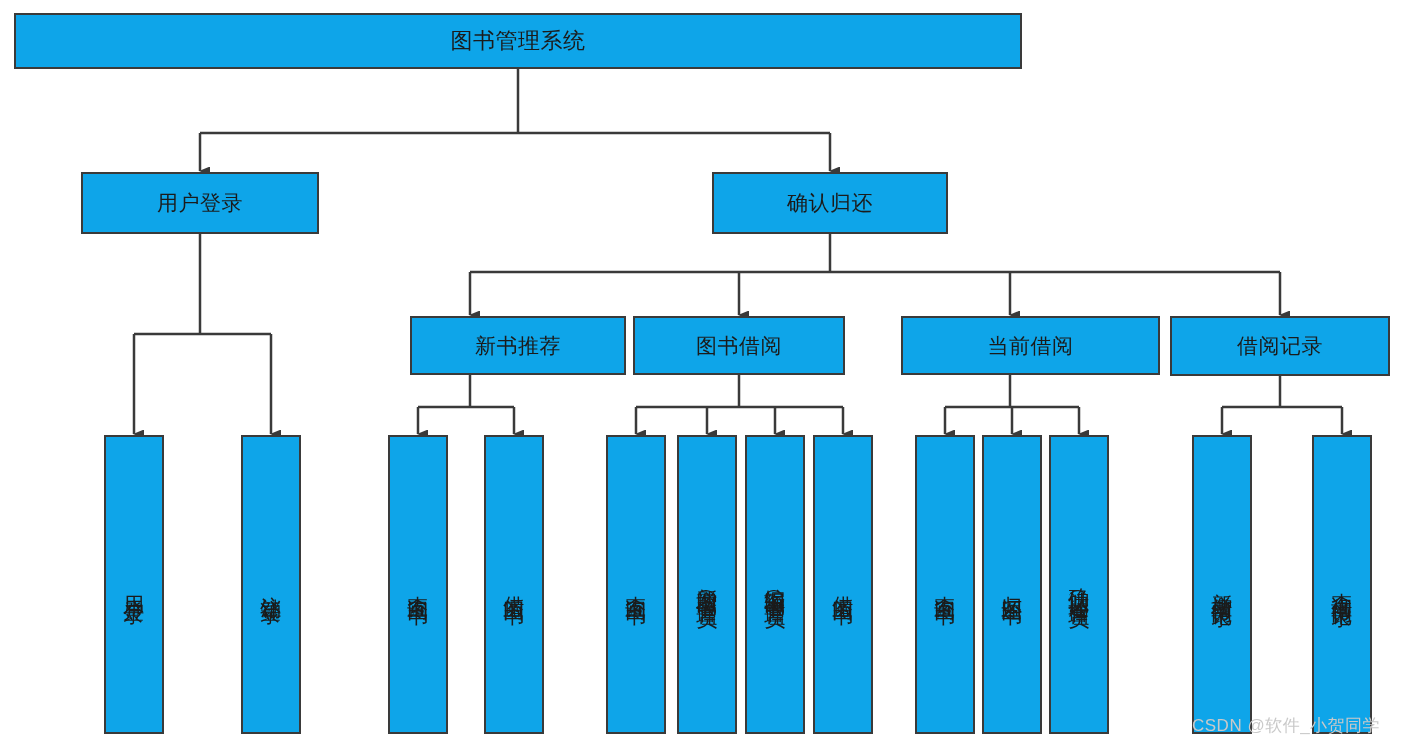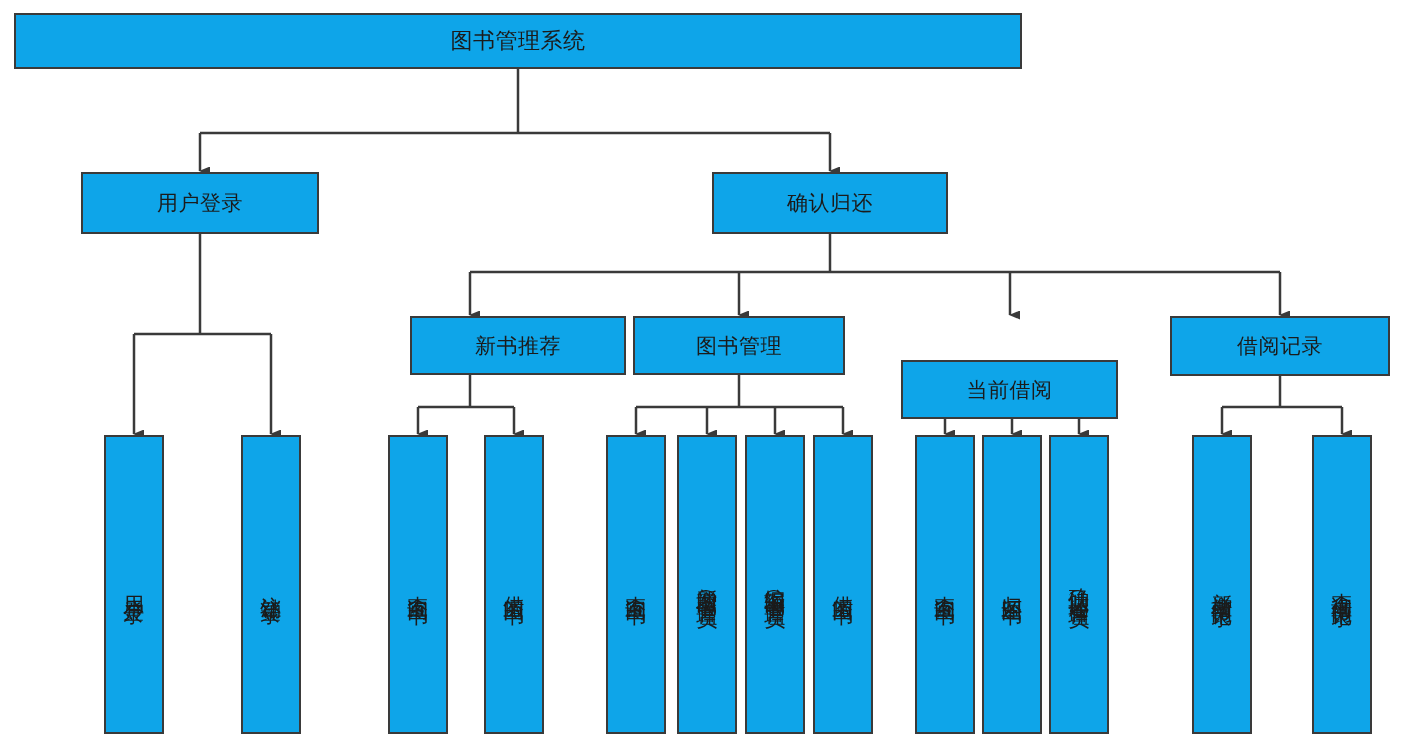--- a/index.html
+++ b/index.html
@@ -125,23 +125,23 @@
       <div class="node horizontal" style="left: 81px; top: 172px; width: 238px; height: 62px;">
         <span class="node-label">用户登录</span>
       </div>
       <div class="node horizontal" style="left: 712px; top: 172px; width: 236px; height: 62px;">
         <span class="node-label">确认归还</span>
       </div>
       <div class="node horizontal" style="left: 362px; top: 316px; width: 216px; height: 59px; margin-left: 48px;">
         <span class="node-label">新书推荐</span>
       </div>
       <div class="node horizontal" style="left: 633px; top: 316px; width: 212px; height: 59px;">
-        <span class="node-label">图书管理</span>
+        <span class="node-label">图书借阅</span>
       </div>
-      <div class="node horizontal" style="left: 901px; top: 316px; width: 217px; height: 59px; margin-top: 44px;">
+      <div class="node horizontal" style="left: 901px; top: 316px; width: 259px; height: 59px;">
         <span class="node-label">当前借阅</span>
       </div>
       <div class="node horizontal" style="left: 1170px; top: 316px; width: 220px; height: 60px;">
         <span class="node-label">借阅记录</span>
       </div>
       <div class="node vertical" style="left: 104px; top: 435px; width: 60px; height: 299px;">
         <span class="node-label">用户登录</span>
       </div>
       <div class="node vertical" style="left: 241px; top: 435px; width: 60px; height: 299px;">
         <span class="node-label">注销登录</span>
@@ -174,13 +174,14 @@
         <span class="node-label">确认归还（管理员）</span>
       </div>
       <div class="node vertical" style="left: 1192px; top: 435px; width: 60px; height: 299px;">
         <span class="node-label">新增借阅记录</span>
       </div>
       <div class="node vertical" style="left: 1312px; top: 435px; width: 60px; height: 299px;">
         <span class="node-label">查询借阅记录</span>
       </div>
     </div>
 
+  <div class="watermark" style="left: 1192px; top: 714px; color: rgb(201, 201, 201);">CSDN @软件_小贺同学</div>
 </div>
 
 </body></html>

